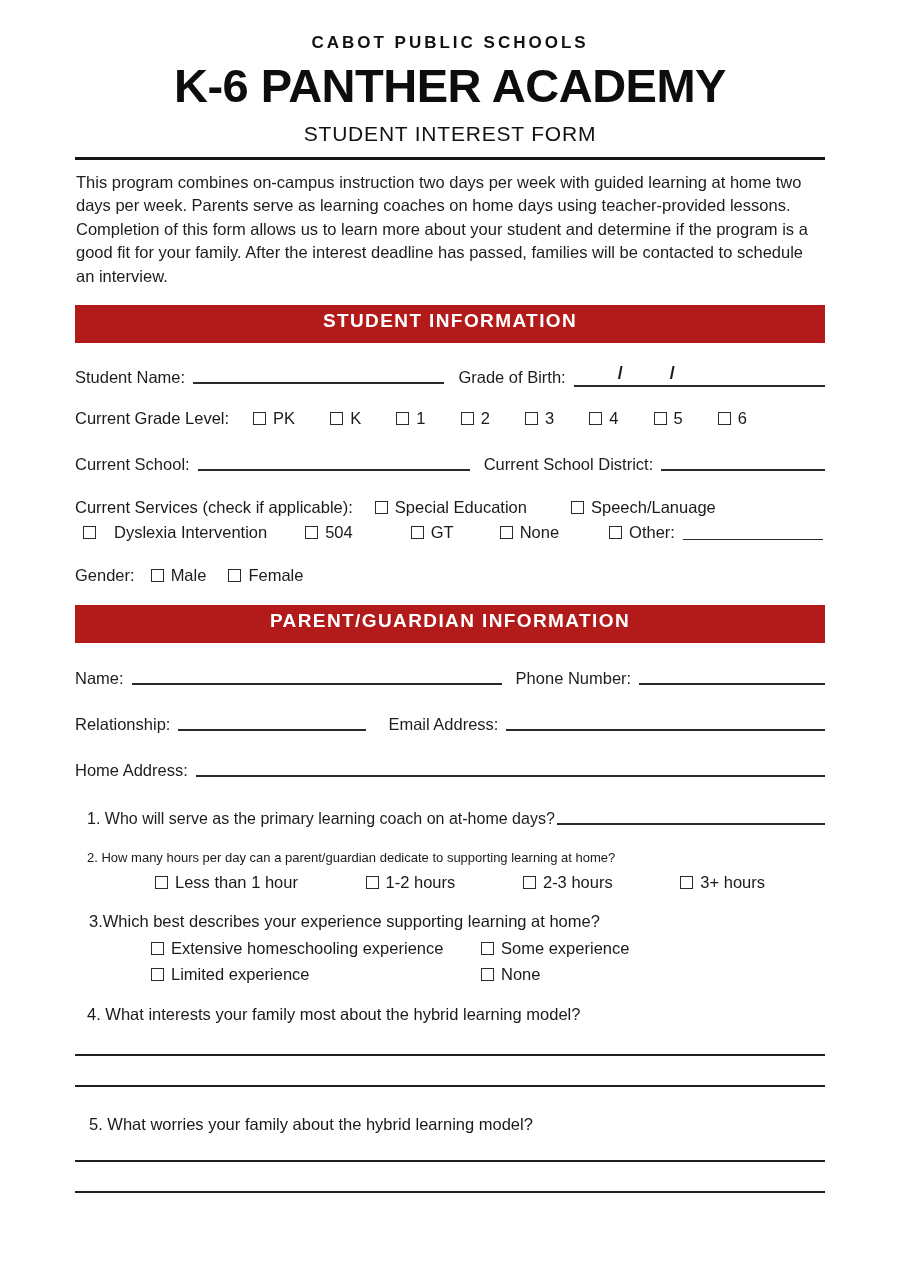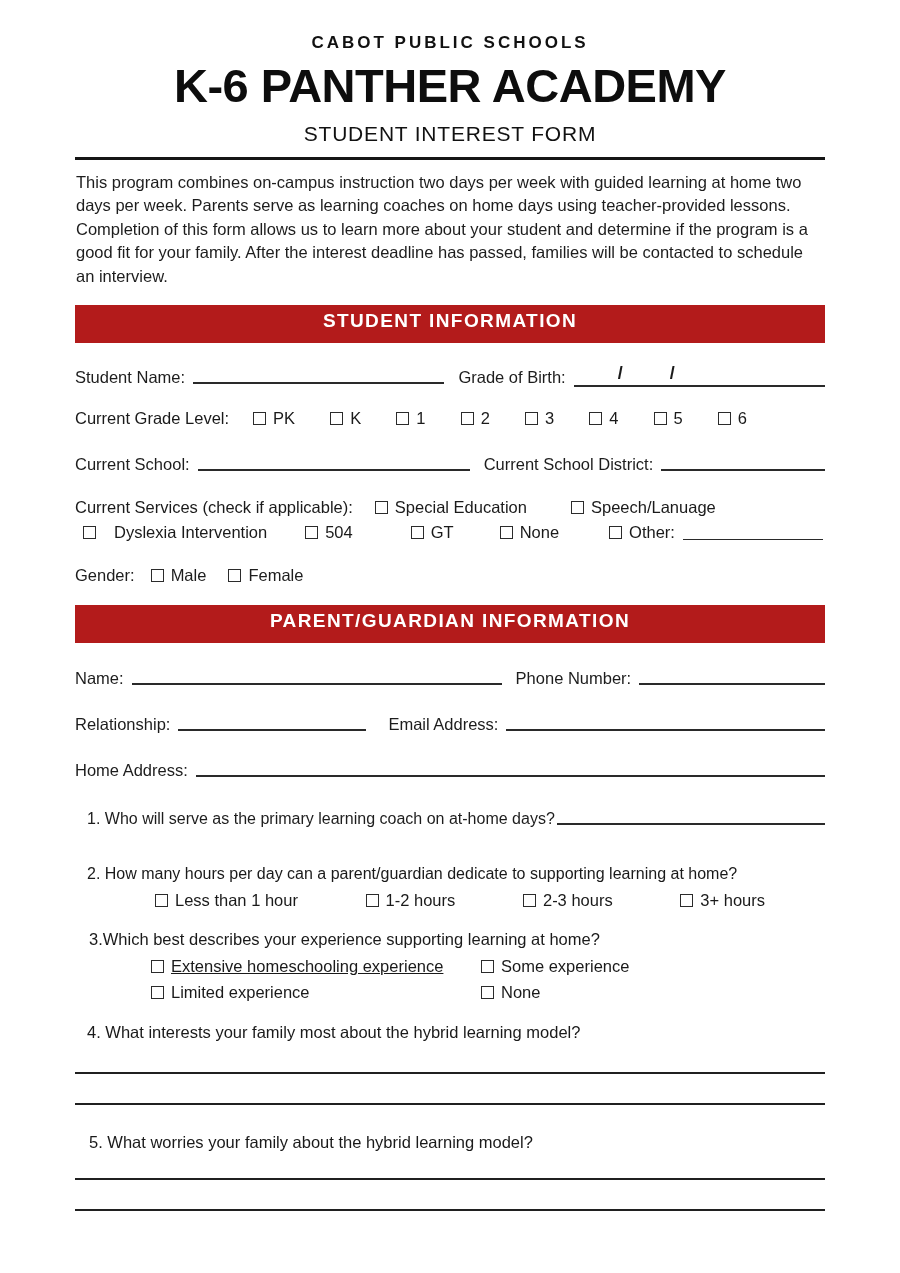--- a/index.html
+++ b/index.html
@@ -246,21 +246,21 @@
   </div>
 
 
   <div class="form">
 
     <div class="q" style="margin-top:26px;padding-left:12px;">
       <span class="qtext">1. Who will serve as the primary learning coach on at-home days?</span>
       <span class="fill" style="margin-left:2px;"></span>
     </div>
 
-    <div style="margin-top:37px;padding-left:12px;font-size:16px;">2. How many hours per day can a parent/guardian dedicate to supporting learning at home?</div>
+    <div style="margin-top:22px;padding-left:12px;font-size:13px;">2. How many hours per day can a parent/guardian dedicate to supporting learning at home?</div>
     <div style="display:flex;margin-top:8px;padding-left:80px;padding-right:60px;justify-content:space-between;font-size:16.5px;">
       <span class="opt">
           <span class="cb"></span>
           <span>Less than 1 hour</span>
         </span>
       <span class="opt">
           <span class="cb"></span>
           <span>1-2 hours</span>
         </span>
       <span class="opt">
@@ -268,21 +268,21 @@
           <span>2-3 hours</span>
         </span>
       <span class="opt">
           <span class="cb"></span>
           <span>3+ hours</span>
         </span>
     </div>
 
     <div style="margin-top:20px;padding-left:14px;font-size:16.5px;">3.Which best describes your experience supporting learning at home?</div>
     <div style="display:flex;margin-top:8px;padding-left:76px;font-size:16.5px;">
-      <span class="opt" style="width:330px;text-decoration:underline;">
+      <span class="opt" style="width:330px;">
           <span class="cb"></span>
           <span>Extensive homeschooling experience</span>
         </span>
       <span class="opt">
           <span class="cb"></span>
           <span>Some experience</span>
         </span>
     </div>
     <div style="display:flex;margin-top:7px;padding-left:76px;font-size:16.5px;">
       <span class="opt" style="width:330px;">

